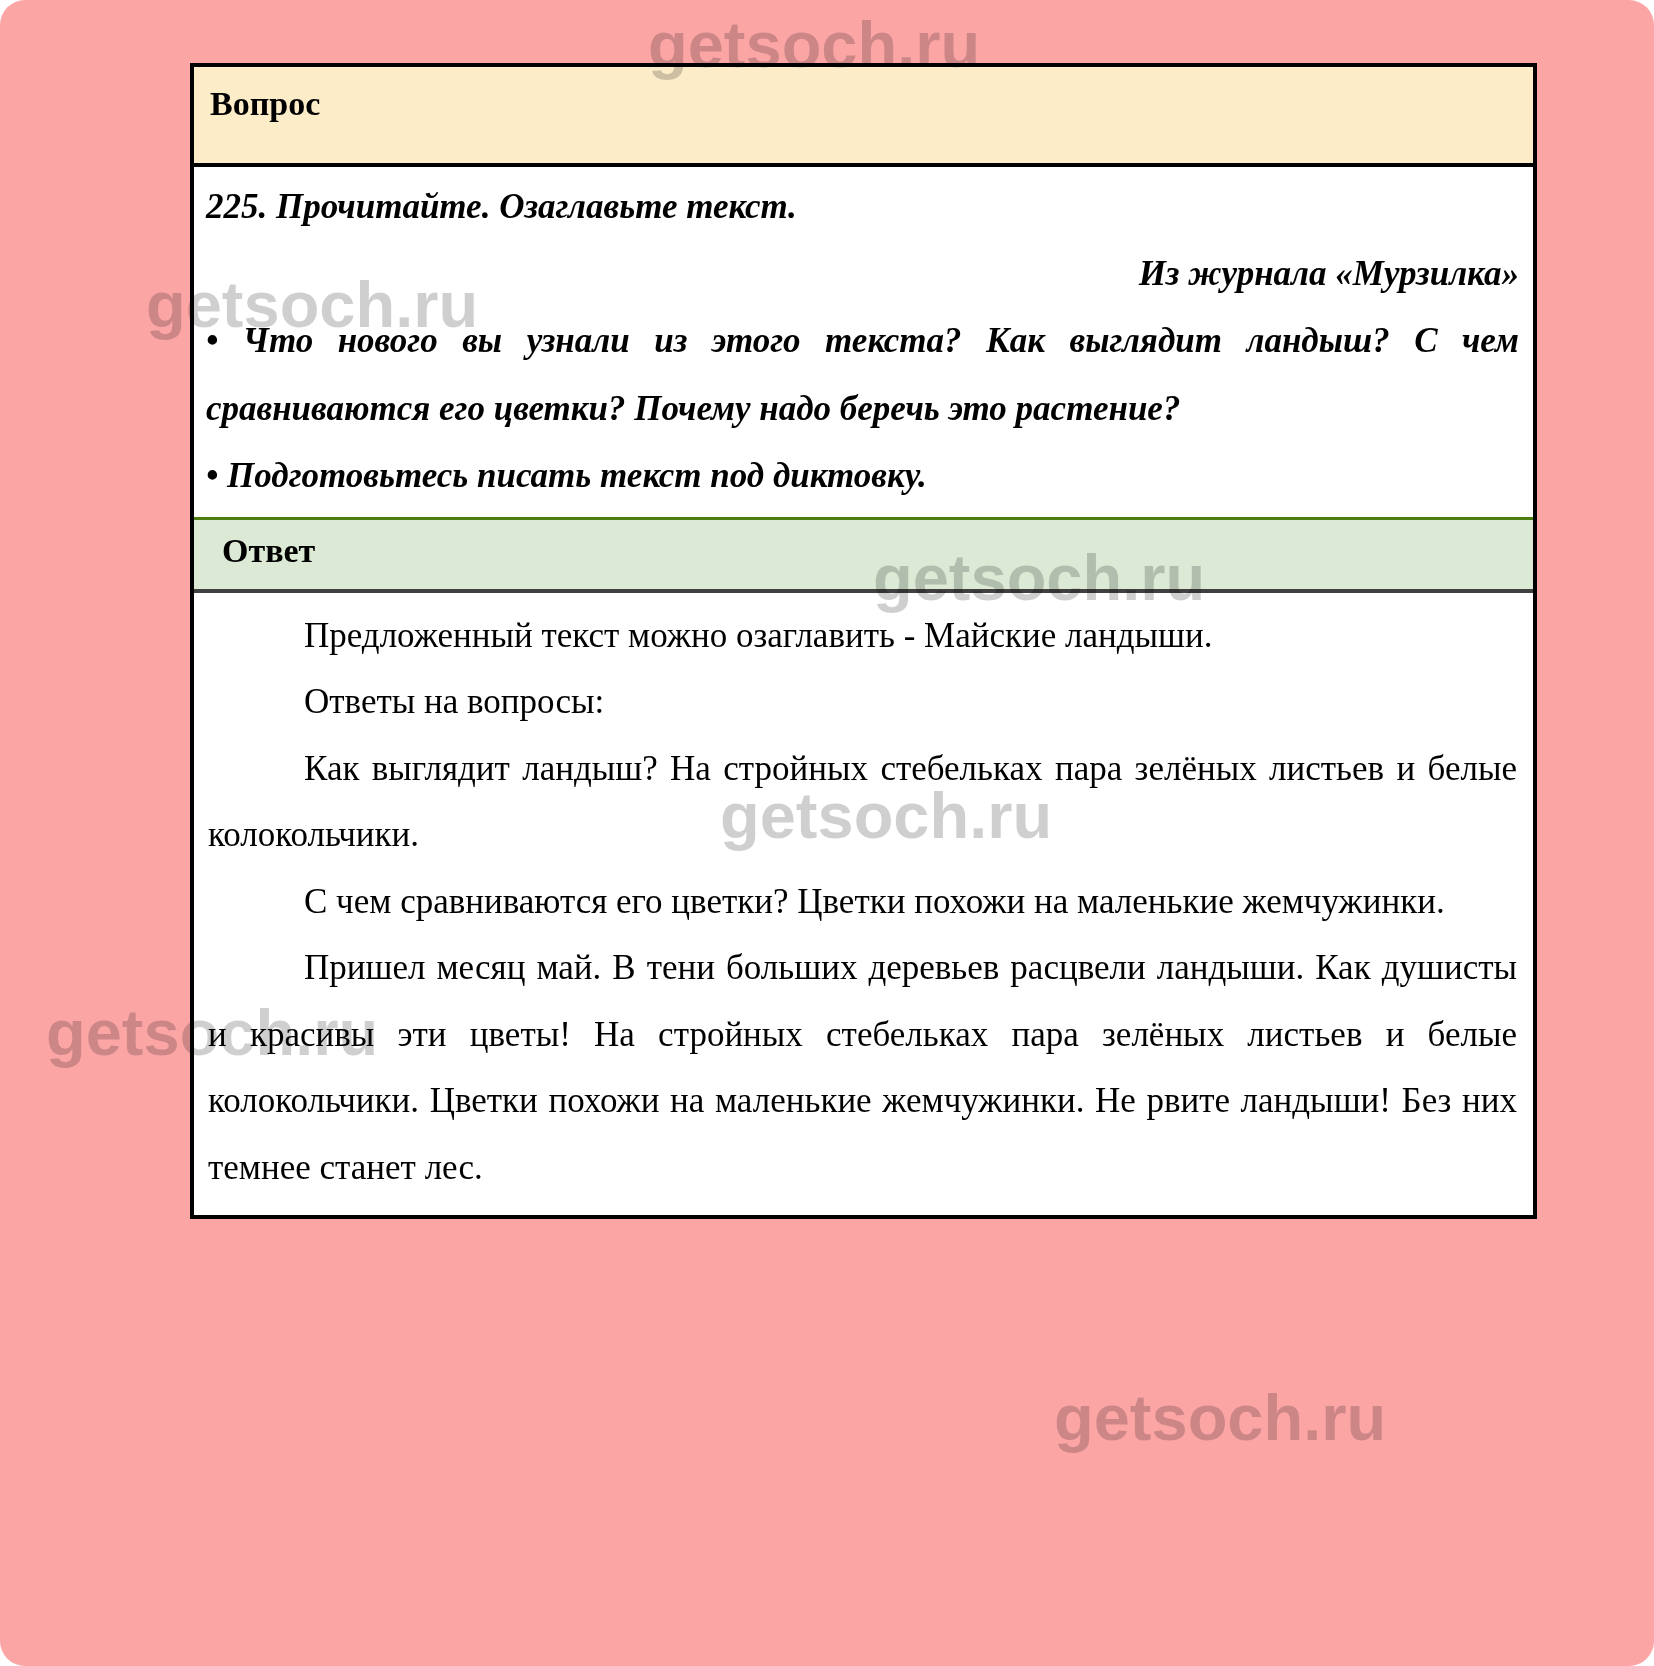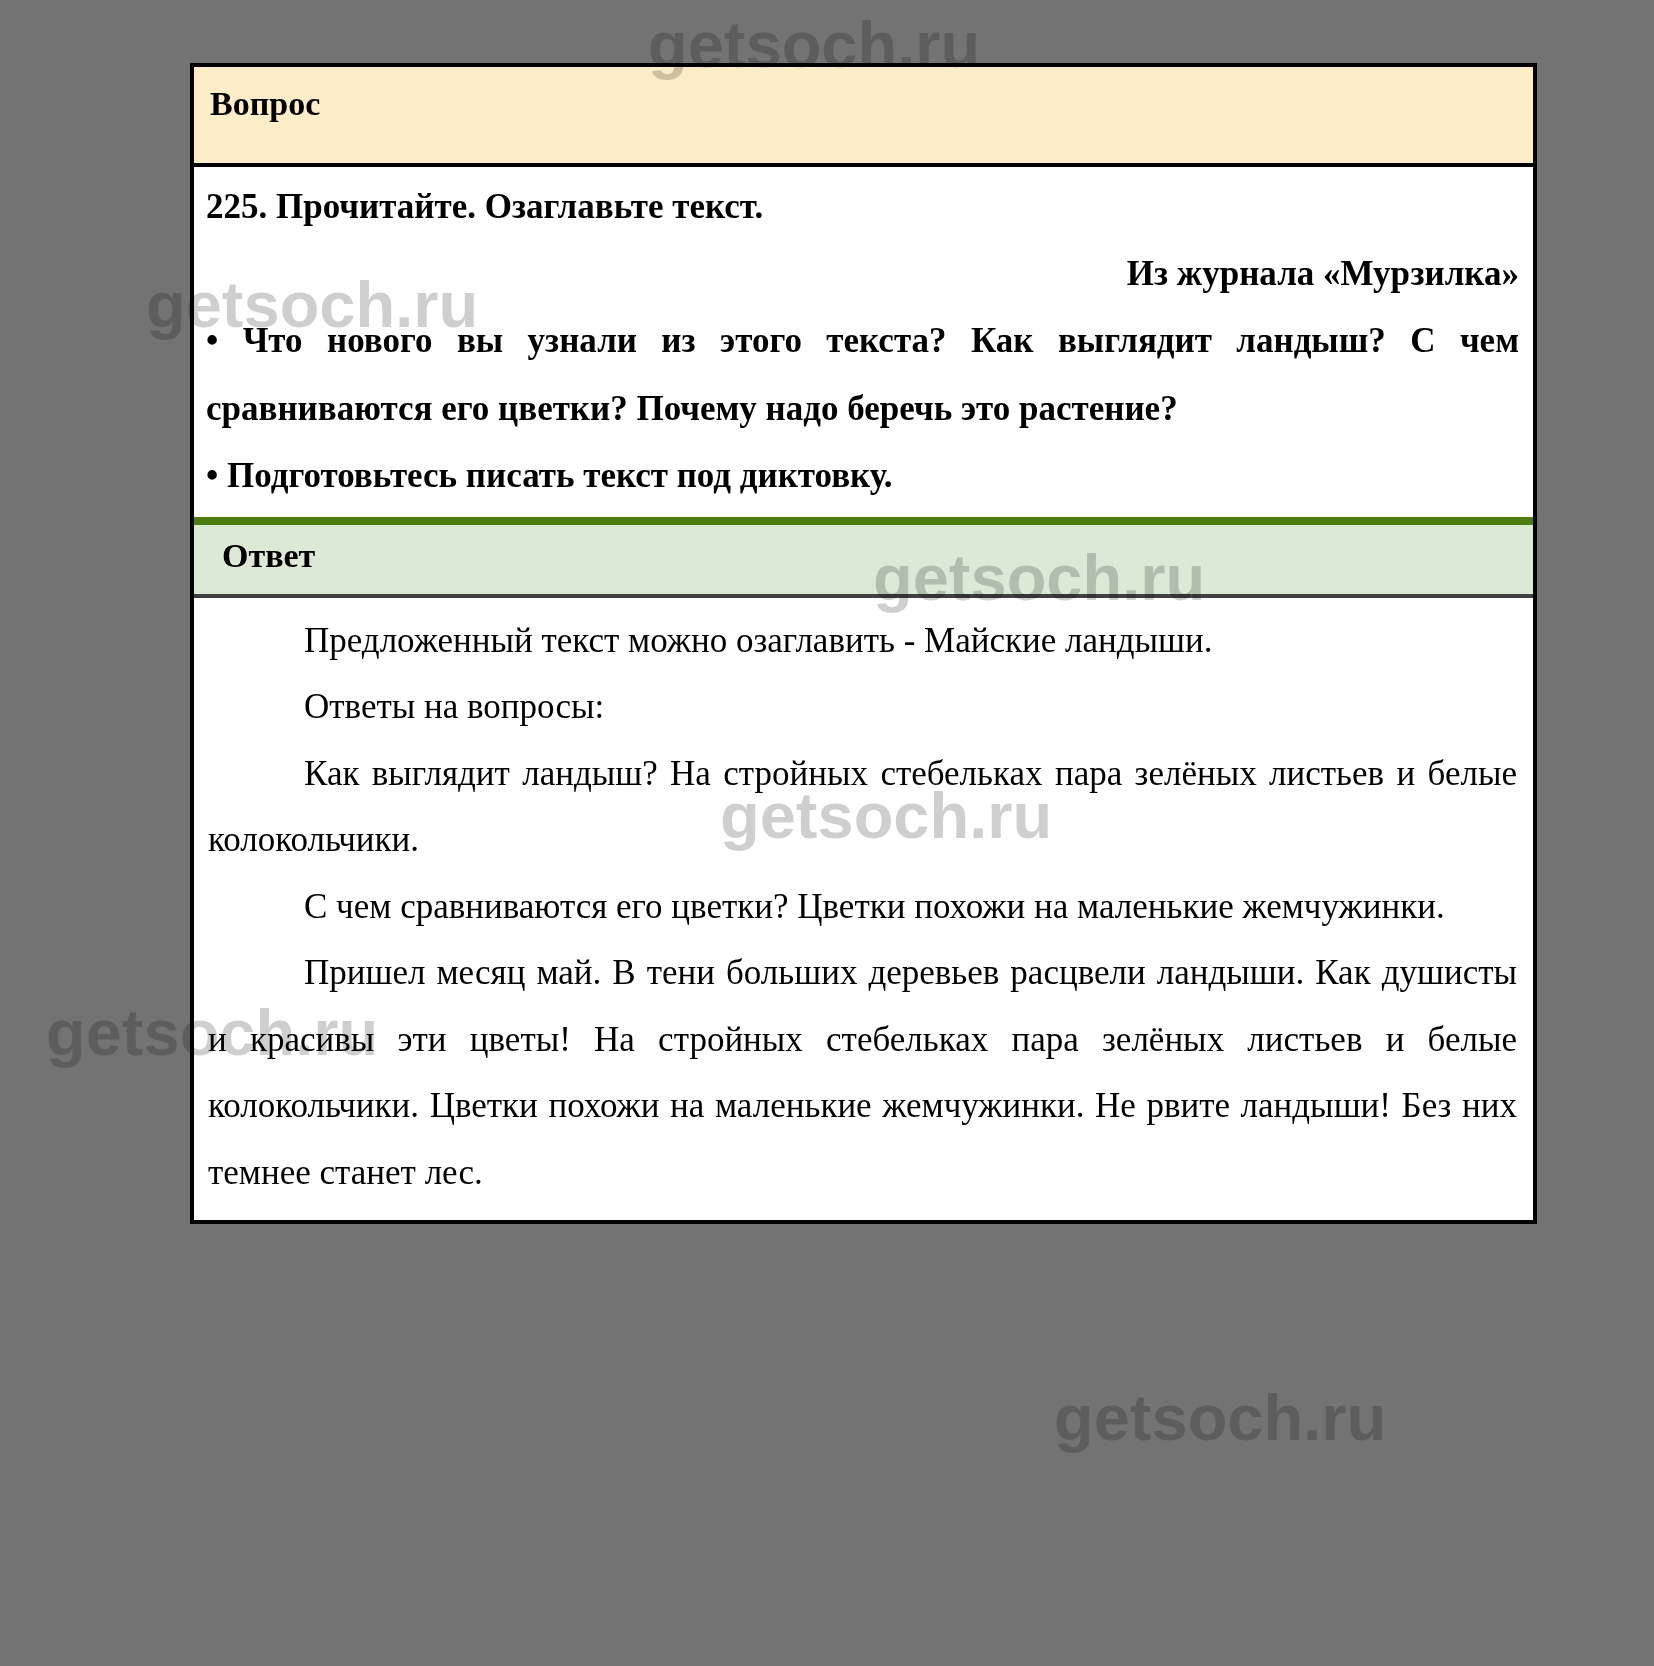--- a/index.html
+++ b/index.html
@@ -4,24 +4,25 @@
 <style>
   html, body {
     margin: 0;
     padding: 0;
     background: #ffffff;
   }
   .page {
     position: relative;
     width: 1654px;
     height: 1666px;
-    background: #737373;
+    background: #fca5a5;
     overflow: hidden;
     font-family: "Liberation Serif", serif;
     color: #000000;
+    border-radius: 25px;
   }
 
   
   .watermark {
     position: absolute;
     font-family: "Liberation Sans", sans-serif;
     font-weight: bold;
     font-size: 65px;
     line-height: 1;
     color: rgba(0, 0, 0, 0.19);
@@ -52,25 +53,26 @@
     box-sizing: border-box;
     height: 100px;
     background: #fcecc8;
     border-bottom: 4px solid #000000;
     padding: 18px 7px 0 16px;
     font-size: 34px;
     font-weight: bold;
   }
   .q-body {
     box-sizing: border-box;
-    border-bottom: 8px solid #4d7c0f;
+    border-bottom: 3px solid #4d7c0f;
     padding: 6px 14px 8px 12px;
     font-size: 35px;
     font-weight: bold;
     line-height: 1.92;
+    font-style: italic;
   }
   .q-body p {
     margin: 0;
     text-align: justify;
   }
   .q-body p.p-source {
     text-align: right;
   }
   .a-header {
     box-sizing: border-box;

